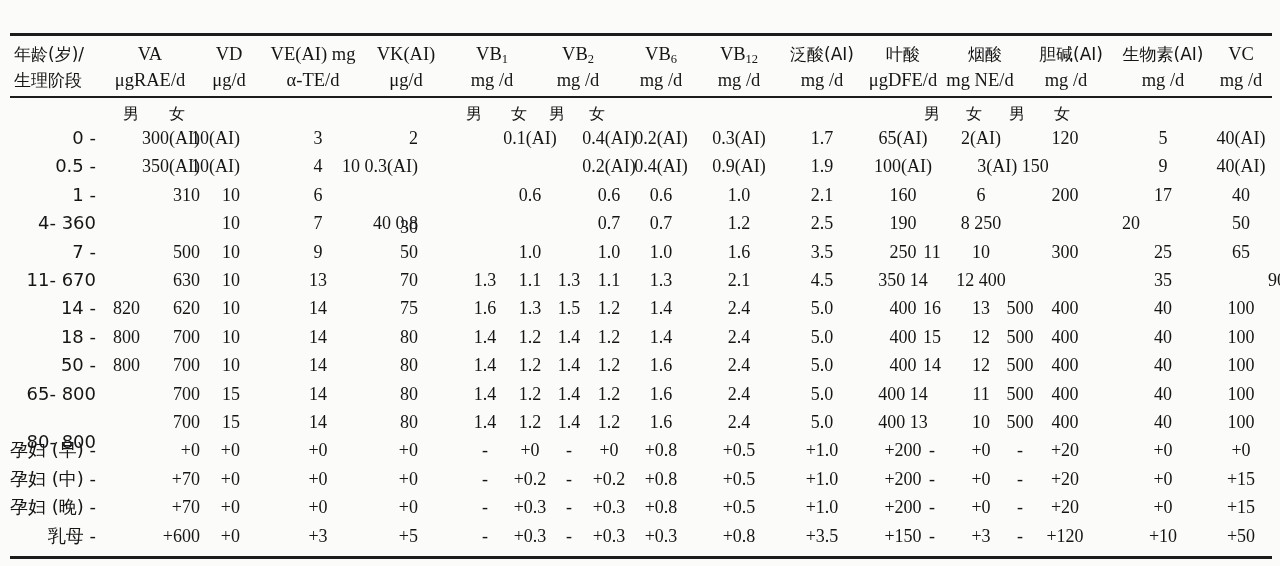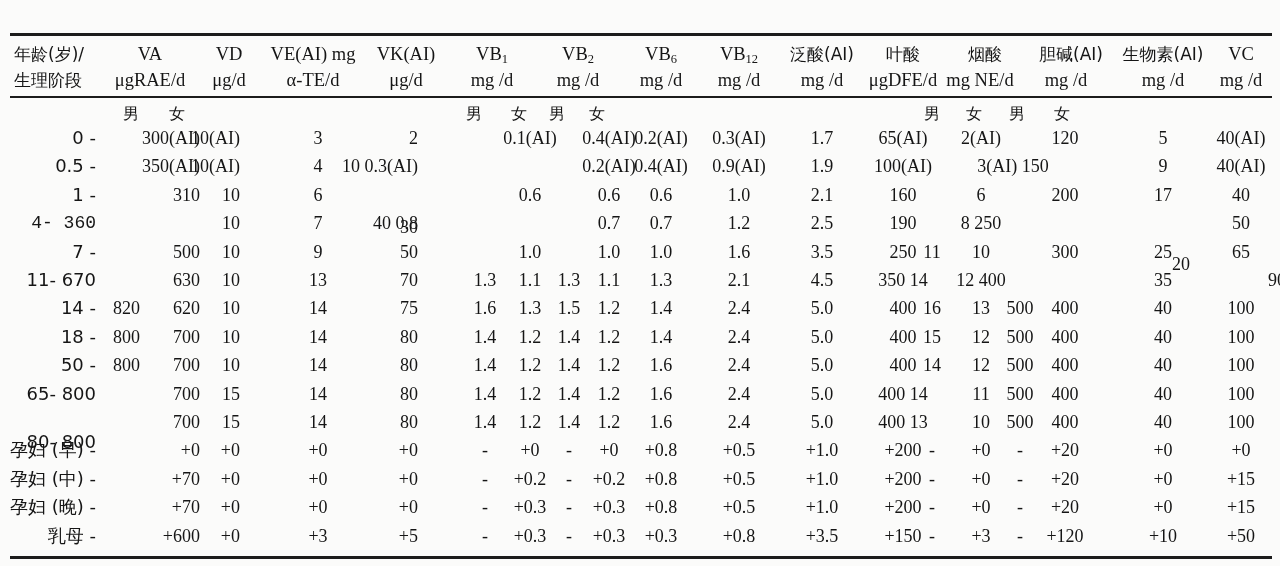--- a/index.html
+++ b/index.html
@@ -164,31 +164,31 @@
       <div class="cell num c" style="left: 530px; top: 184.8px;">0.6</div>
       <div class="cell num c" style="left: 609px; top: 184.8px;">0.6</div>
       <div class="cell num c" style="left: 661px; top: 184.8px;">0.6</div>
       <div class="cell num c" style="left: 739px; top: 184.8px;">1.0</div>
       <div class="cell num c" style="left: 822px; top: 184.8px;">2.1</div>
       <div class="cell num c" style="left: 903px; top: 184.8px;">160</div>
       <div class="cell num c" style="left: 981px; top: 184.8px;">6</div>
       <div class="cell num c" style="left: 1065px; top: 184.8px;">200</div>
       <div class="cell num c" style="left: 1163px; top: 184.8px;">17</div>
       <div class="cell num c" style="left: 1241px; top: 184.8px;">40</div>
-      <div class="cell num r cn" style="left: 96px; top: 213.2px; font-family: Liberation Mono, monospace;">4- 360</div>
+      <div class="cell num r cn" style="left: 96px; top: 213.2px;">4- 360</div>
       <div class="cell num r" style="left: 240px; top: 213.2px;">10</div>
       <div class="cell num c" style="left: 318px; top: 213.2px;">7</div>
       <div class="cell num r" style="left: 418px; top: 213.2px;">40 0.8</div>
       <div class="cell num c" style="left: 609px; top: 213.2px;">0.7</div>
       <div class="cell num c" style="left: 661px; top: 213.2px;">0.7</div>
       <div class="cell num c" style="left: 739px; top: 213.2px;">1.2</div>
       <div class="cell num c" style="left: 822px; top: 213.2px;">2.5</div>
       <div class="cell num c" style="left: 903px; top: 213.2px;">190</div>
       <div class="cell num c" style="left: 981px; top: 213.2px;">8 250</div>
-      <div class="cell num c" style="left: 1181px; top: 213.2px; margin-top: 41px;">20</div>
+      <div class="cell num c" style="left: 1131px; top: 213.2px;">20</div>
       <div class="cell num c" style="left: 1241px; top: 213.2px;">50</div>
       <div class="cell num r cn" style="left: 96px; top: 241.6px;">7 -</div>
       <div class="cell num r" style="left: 200px; top: 241.6px;">500</div>
       <div class="cell num r" style="left: 240px; top: 241.6px;">10</div>
       <div class="cell num c" style="left: 318px; top: 241.6px;">9</div>
       <div class="cell num r" style="left: 418px; top: 241.6px;">50</div>
       <div class="cell num c" style="left: 530px; top: 241.6px;">1.0</div>
       <div class="cell num c" style="left: 609px; top: 241.6px;">1.0</div>
       <div class="cell num c" style="left: 661px; top: 241.6px;">1.0</div>
       <div class="cell num c" style="left: 739px; top: 241.6px;">1.6</div>

